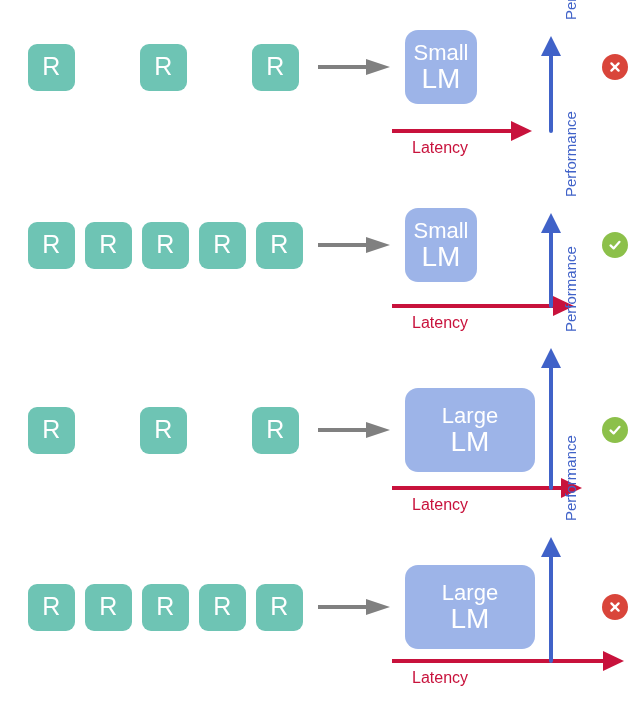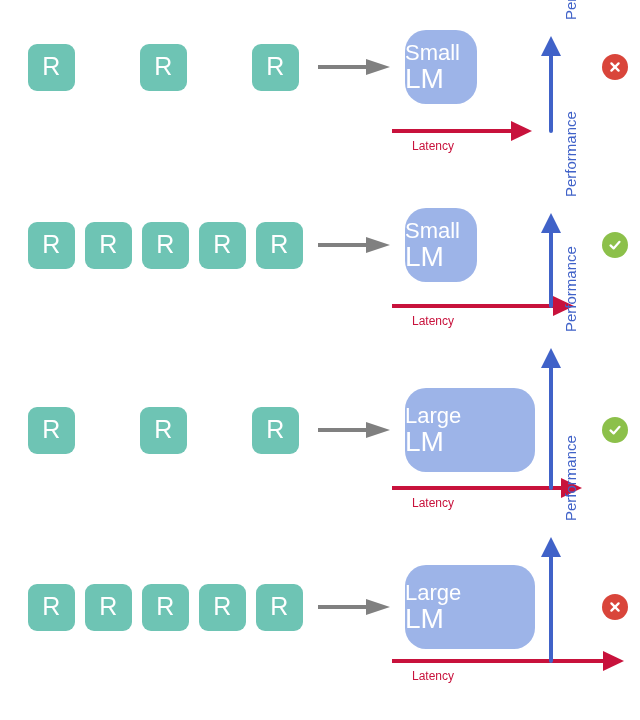--- a/index.html
+++ b/index.html
@@ -12,31 +12,31 @@
   
   .rbox{position:absolute;width:47px;height:47px;border-radius:9px;
         background:var(--teal);display:flex;align-items:center;justify-content:center;}
   .rbox span{color:#ffffff;font-size:25px;line-height:1;font-weight:400;
              letter-spacing:.5px;transform:translateY(-1px);}
 
   
   .greyarrow{position:absolute;}
 
   
-  .lmbox{position:absolute;border-radius:21px;background:var(--blue);
-         display:flex;flex-direction:column;justify-content:center;
+  .lmbox{position:absolute;border-radius:13px;background:var(--blue);
+         display:flex;flex-direction:column;align-items:center;justify-content:center;
          color:#ffffff;line-height:1.05;}
   .lmbox .l1{font-size:22px;}
   .lmbox .l2{font-size:28px;}
 
   
   .axis{position:absolute;}
   .perf-label{position:absolute;color:var(--blue-dark);font-size:15px;
               white-space:nowrap;transform-origin:0 0;transform:rotate(-90deg);}
-  .lat-label{position:absolute;color:var(--red-dark);font-size:12px;white-space:nowrap;}
+  .lat-label{position:absolute;color:var(--red-dark);font-size:16px;white-space:nowrap;}
 
   
   .badge{position:absolute;width:26px;height:26px;border-radius:50%;
          display:flex;align-items:center;justify-content:center;}
   .badge.bad{background:var(--xred);}
   .badge.good{background:var(--checkgreen);}
   .badge svg{display:block;}
 
   .caption{position:absolute;left:0;top:706px;width:640px;text-align:center;
            color:#c8c8c8;font-size:9px;overflow:hidden;height:14px;

